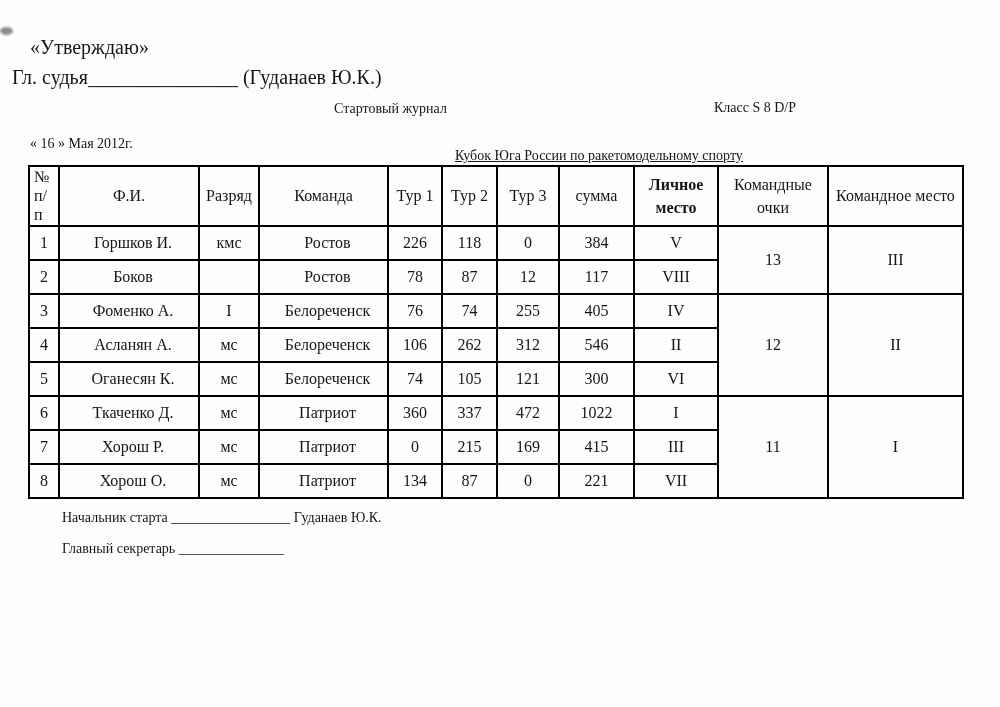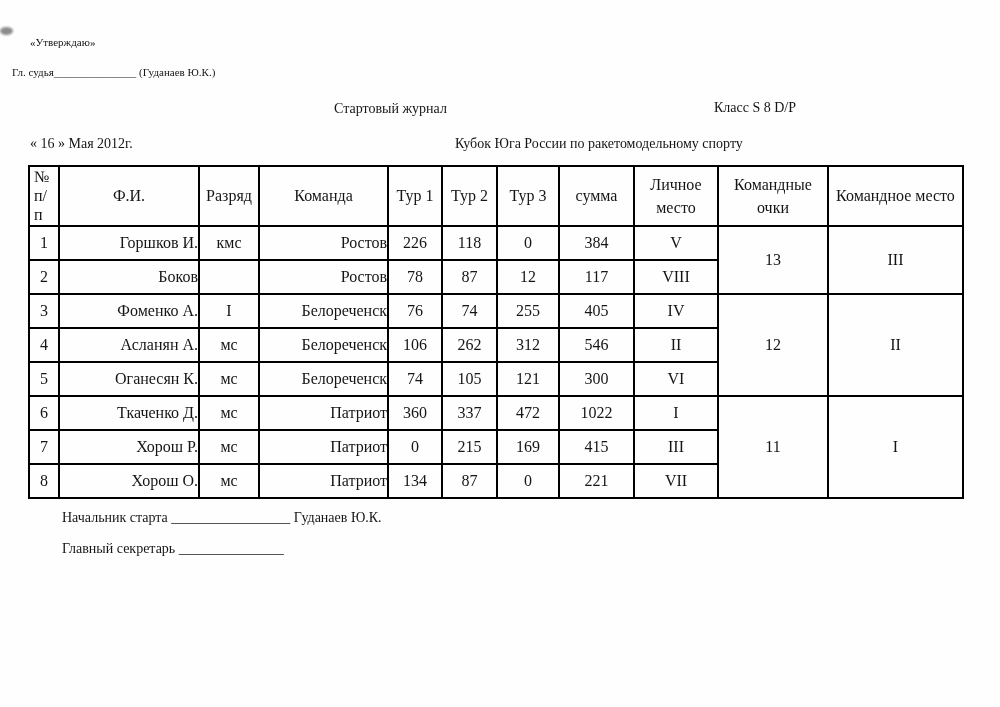--- a/index.html
+++ b/index.html
@@ -9,21 +9,21 @@
     background:#fefefe;
     font-family:"Liberation Serif","DejaVu Serif",serif;
     color:#151515;
     overflow:hidden;
   }
   .abs { position:absolute; white-space:nowrap; }
   .smudge {
     position:absolute; left:0; top:27px; width:13px; height:8px;
     background:#6f6f6f; border-radius:50%; filter:blur(1px); opacity:.8;
   }
-  .t15 { font-size:11px; }
+  .t15 { font-size:20px; }
   .t16 { font-size:14px; }
   .bold { font-weight:normal; }
 
   table {
     position:absolute; left:28px; top:165px;
     border-collapse:collapse; table-layout:fixed; width:934px;
     font-size:16px;
   }
   td, th {
     border:2px solid #000;
@@ -31,40 +31,40 @@
     font-weight:normal; padding:0;
     overflow:hidden;
   }
   tr.head th { height:57px; line-height:1.2; }
   tr.data td { height:34px; }
   th.numcol {
     vertical-align:top; text-align:left; padding-left:4px;
     line-height:21px;
   }
   th.numcol span { display:block; }
-  td.left { text-align:right; padding-left:8px;font-family:Liberation Serif, serif; }
+  td.left { text-align:center; padding-left:8px;font-family:Liberation Serif, serif; }
 </style>
 </head>
 <body>
 
 <div class="smudge"></div>
 
 <div class="abs t15" style="left:30px; top:36px;">«Утверждаю»</div>
 
 <div class="abs t15" style="left:12px; top:66px;">
   <span>Гл. судья</span><span>_______________</span><span> (Гуданаев Ю.К.)</span>
 </div>
 
 <div class="abs t16" style="left:334px; top:101px;">Стартовый журнал</div>
 
 <div class="abs t16 bold" style="left:714px; top:100px;">Класс S 8 D/P</div>
 
 <div class="abs t16" style="left:30px; top:136px;">« 16 »  Мая  2012г.</div>
 
-<div class="abs t16" style="left:455px; top:136px;">Кубок Юга России по ракетомодельному спорту</div>
+<div class="abs t16" style="left:455px; top:148px;text-decoration:underline;">Кубок Юга России по ракетомодельному спорту</div>
 
 <table>
   <colgroup>
     <col style="width:30px">
       <col style="width:140px">
       <col style="width:60px">
     <col style="width:129px">
       <col style="width:54px">
       <col style="width:55px">
     <col style="width:62px">
@@ -80,21 +80,21 @@
       <span>п/</span>
       <span>п</span>
     </th>
     <th>Ф.И.</th>
     <th>Разряд</th>
     <th>Команда</th>
     <th>Тур 1</th>
     <th>Тур 2</th>
     <th>Тур 3</th>
     <th>сумма</th>
-    <th style="line-height:1.45;">Личное место</th>
+    <th style="line-height:1.45;font-weight:bold;">Личное место</th>
     <th style="line-height:1.45;border-radius:17px;">Командные очки</th>
     <th style="line-height:1.45;">Командное место</th>
   </tr>
 
   <tr class="data">
     <td>1</td>
     <td class="left">Горшков И.</td>
     <td>кмс</td>
     <td class="left">Ростов</td>
     <td>226</td>

